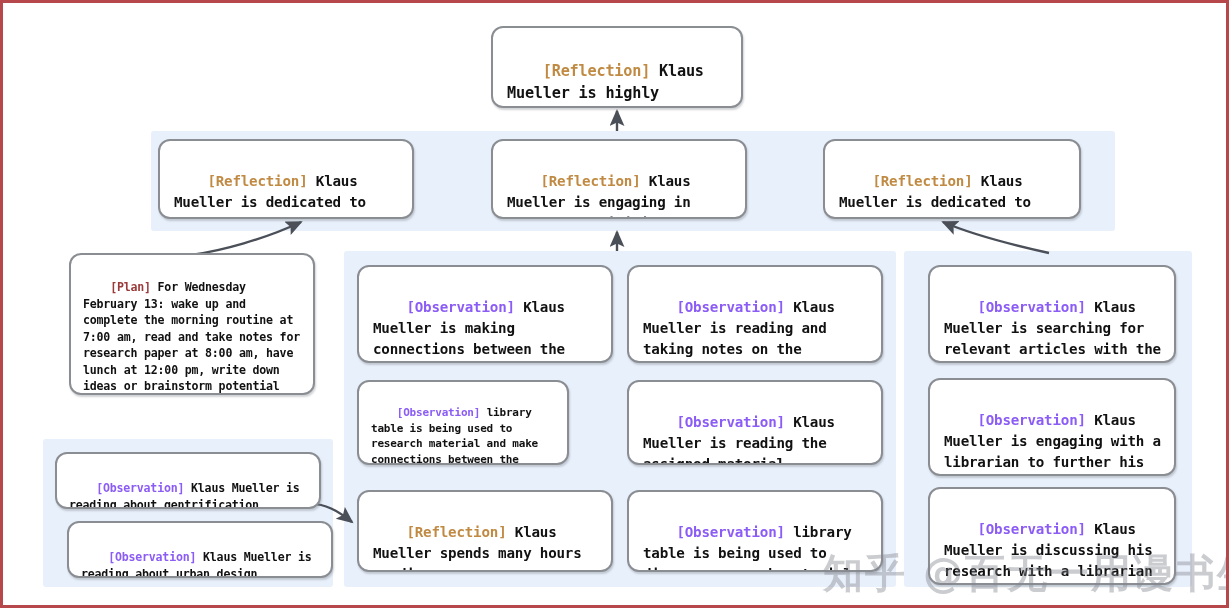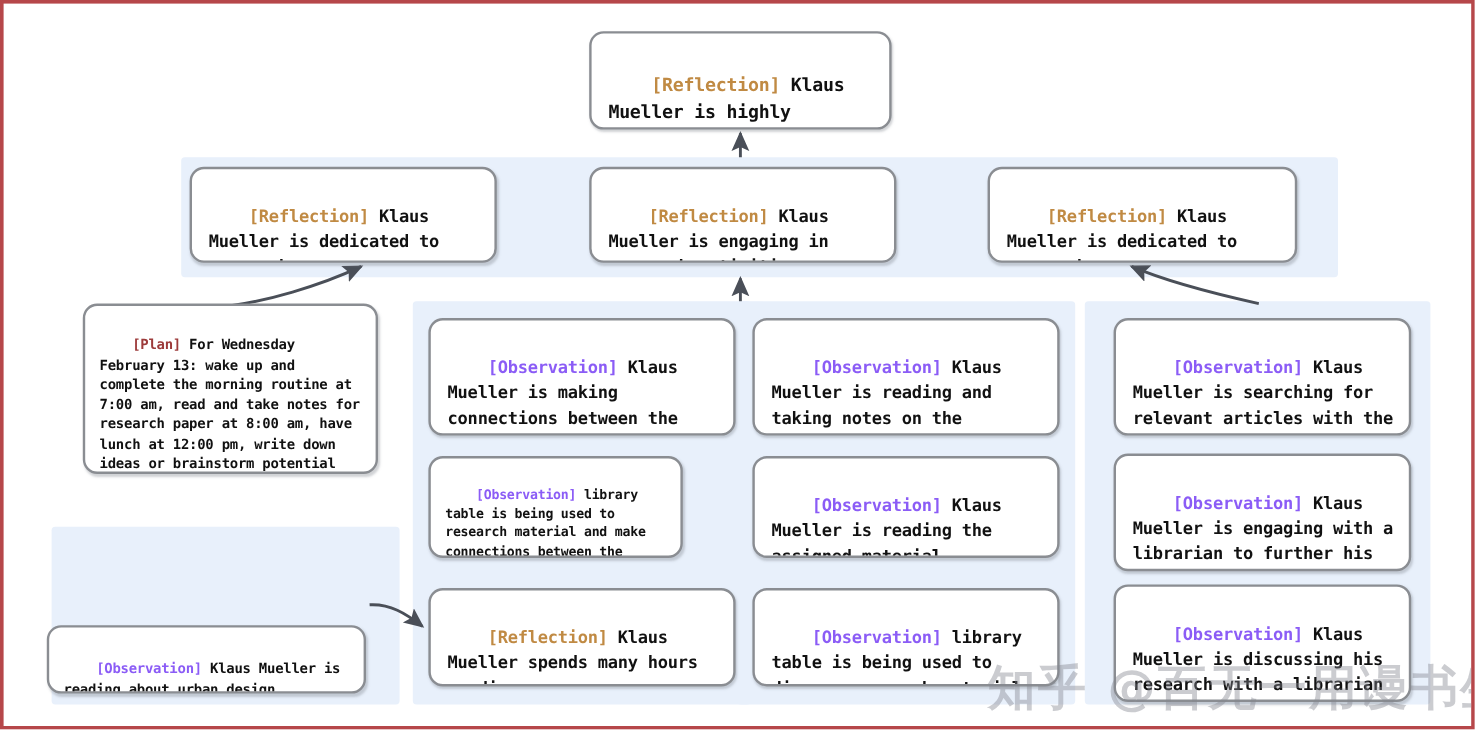--- a/index.html
+++ b/index.html
@@ -117,22 +117,25 @@
   </div>
 
   <div class="node fs14" style="left:820px; top:136px; width:258px; height:80px;">
     <span class="tag tag-reflection">[Reflection]</span><span> Klaus Mueller is dedicated to research</span>
   </div>
 
   <div class="node fs12" style="left:66px; top:250px; width:246px; height:142px; padding:8px 10px 8px 12px;">
     <span class="tag tag-plan">[Plan]</span><span> For Wednesday February 13: wake up and complete the morning routine at 7:00 am, read and take notes for research paper at 8:00 am, have lunch at 12:00 pm, write down ideas or brainstorm potential solutions at 1:00 pm, [...]</span>
   </div>
 
+  <div class="node fs12" style="left:52px; top:449px; width:266px; height:57px; padding:10px 10px 8px 12px;">
+    <span class="tag tag-observation">[Observation]</span><span> Klaus Mueller is reading about gentrification</span>
+  </div>
 
-  <div class="node fs12" style="left:36px; top:518px; width:266px; height:57px; padding:10px 10px 8px 12px;">
+  <div class="node fs12" style="left:64px; top:518px; width:266px; height:57px; padding:10px 10px 8px 12px;">
     <span class="tag tag-observation">[Observation]</span><span> Klaus Mueller is reading about urban design</span>
   </div>
 
   <div class="node fs14" style="left:354px; top:262px; width:256px; height:98px;">
     <span class="tag tag-observation">[Observation]</span><span> Klaus Mueller is making connections between the articles</span>
   </div>
 
   <div class="node fs11" style="left:354px; top:377px; width:212px; height:85px; padding:8px 10px 8px 12px;">
     <span class="tag tag-observation">[Observation]</span><span> library table is being used to research material and make connections between the articles</span>
   </div>

